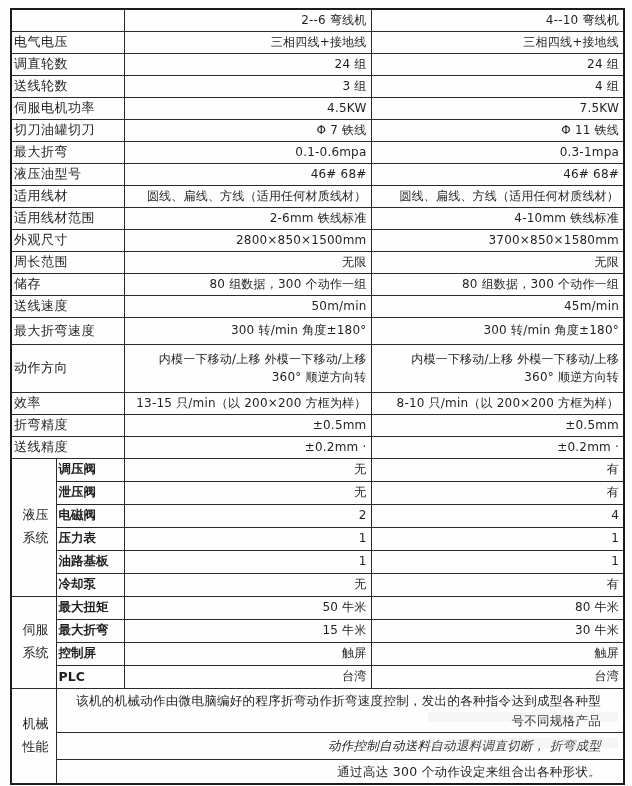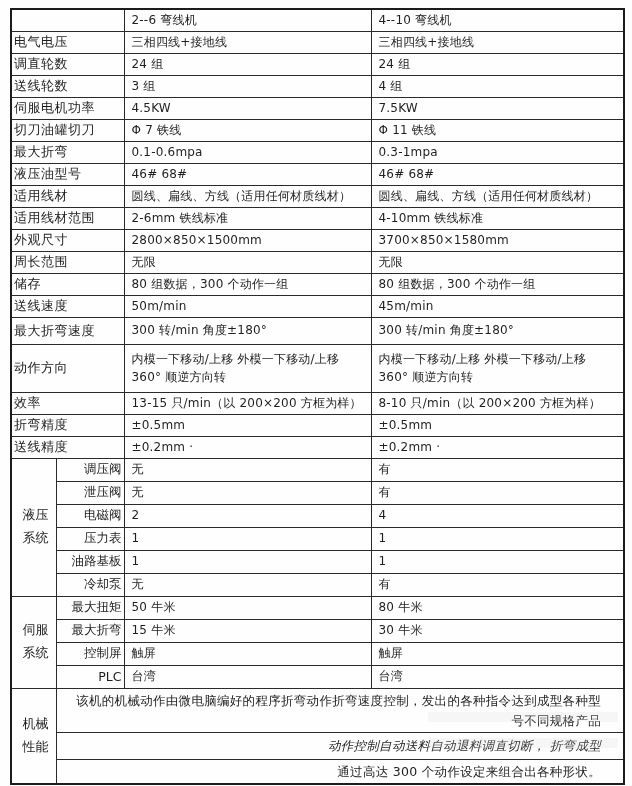--- a/index.html
+++ b/index.html
@@ -45,27 +45,27 @@
   }
   td.sec {
     text-align: right;
     font-size: 13px;
     font-weight: 500;
     line-height: 1.75;
     padding: 0 7px;
     word-break: break-all;
   }
   td.sub {
+    text-align: left;
+    font-size: 12.5px;
+    font-weight: 700;
+    padding: 0 2px;
+  }
+  td.val {
     text-align: right;
-    font-size: 12.5px;
-    font-weight: 400;
-    padding: 0 2px;
-  }
-  td.val {
-    text-align: left;
     font-size: 12px;
     font-weight: 500;
     padding: 1px 4px 0 7px;
     line-height: 1.45;
     letter-spacing: 0.2px;
   }
   td.mech {
     text-align: right;
     font-size: 12.5px;
     font-weight: 500;

